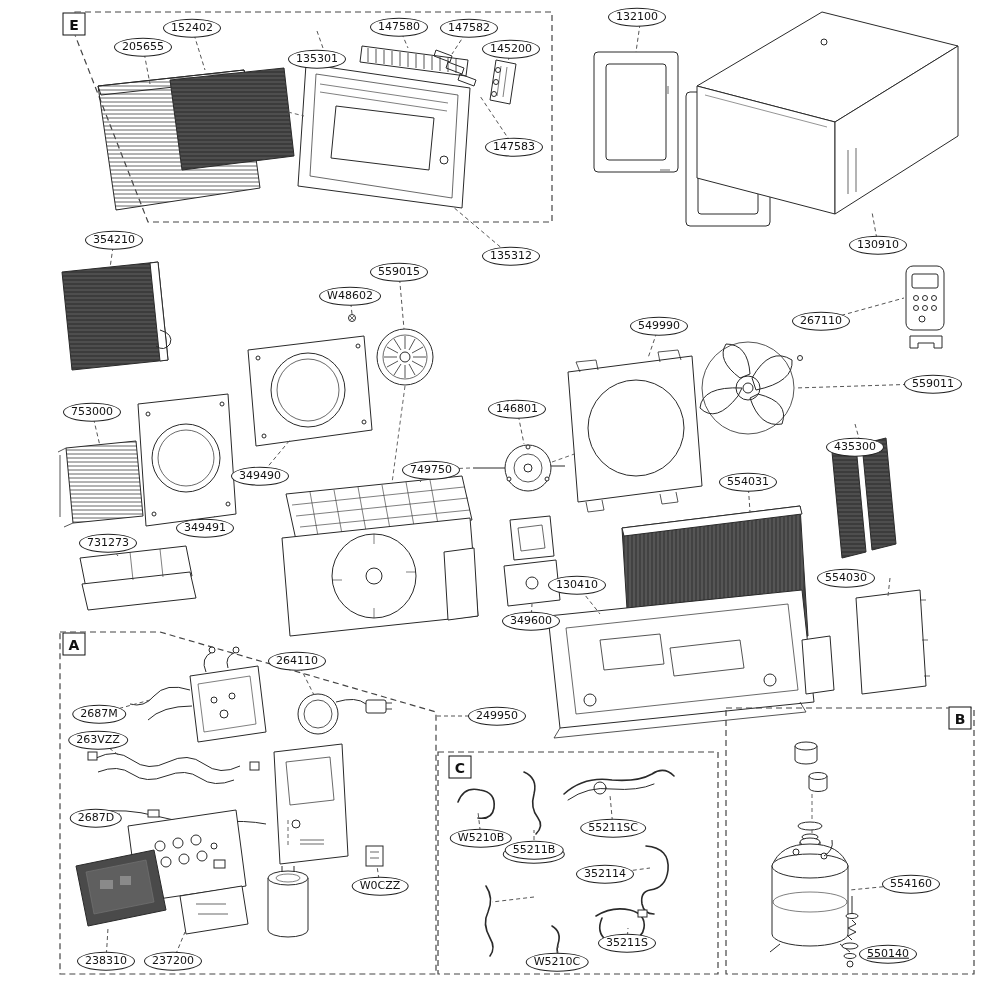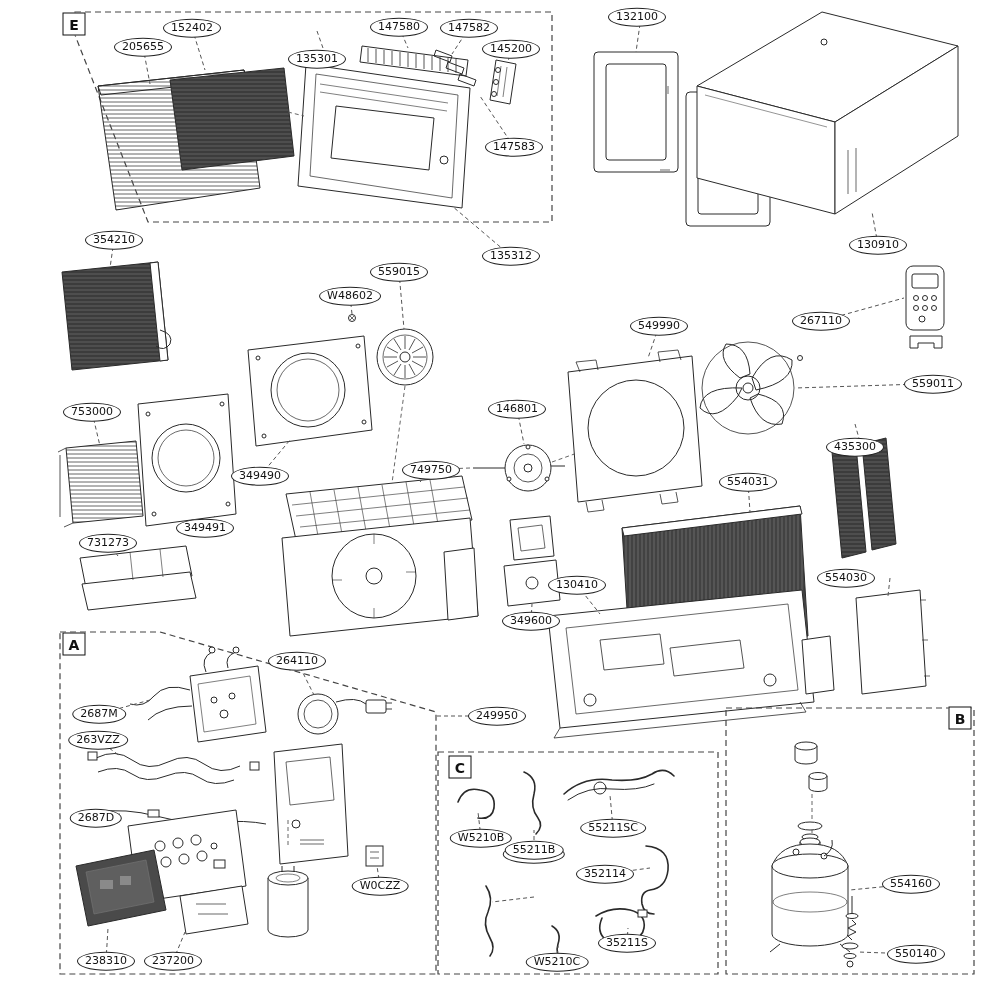--- a/index.html
+++ b/index.html
@@ -448,20 +448,20 @@
       <div class="callout" style="left: 106px; top: 961px;">238310</div>
       <div class="callout" style="left: 173px; top: 961px;">237200</div>
       <div class="callout" style="left: 481px; top: 838px;">W5210B</div>
       <div class="callout" style="left: 613px; top: 828px;">55211SC</div>
       <div class="callout" style="left: 534px; top: 854px;">W5211B</div>
       <div class="callout" style="left: 605px; top: 874px;">352114</div>
       <div class="callout" style="left: 534px; top: 850px;">55211B</div>
       <div class="callout" style="left: 627px; top: 943px;">35211S</div>
       <div class="callout" style="left: 557px; top: 962px;">W5210C</div>
       <div class="callout" style="left: 911px; top: 884px;">554160</div>
-      <div class="callout" style="left: 916px; top: 954px;">550140</div>
+      <div class="callout" style="left: 888px; top: 954px; text-decoration: underline;">550140</div>
       <div class="section-label" style="left: 74px; top: 24px;">E</div>
       <div class="section-label" style="left: 74px; top: 644px;">A</div>
       <div class="section-label" style="left: 460px; top: 767px;">C</div>
       <div class="section-label" style="left: 960px; top: 718px;">B</div>
     </div>
 
 </div>
 
 </body></html>

